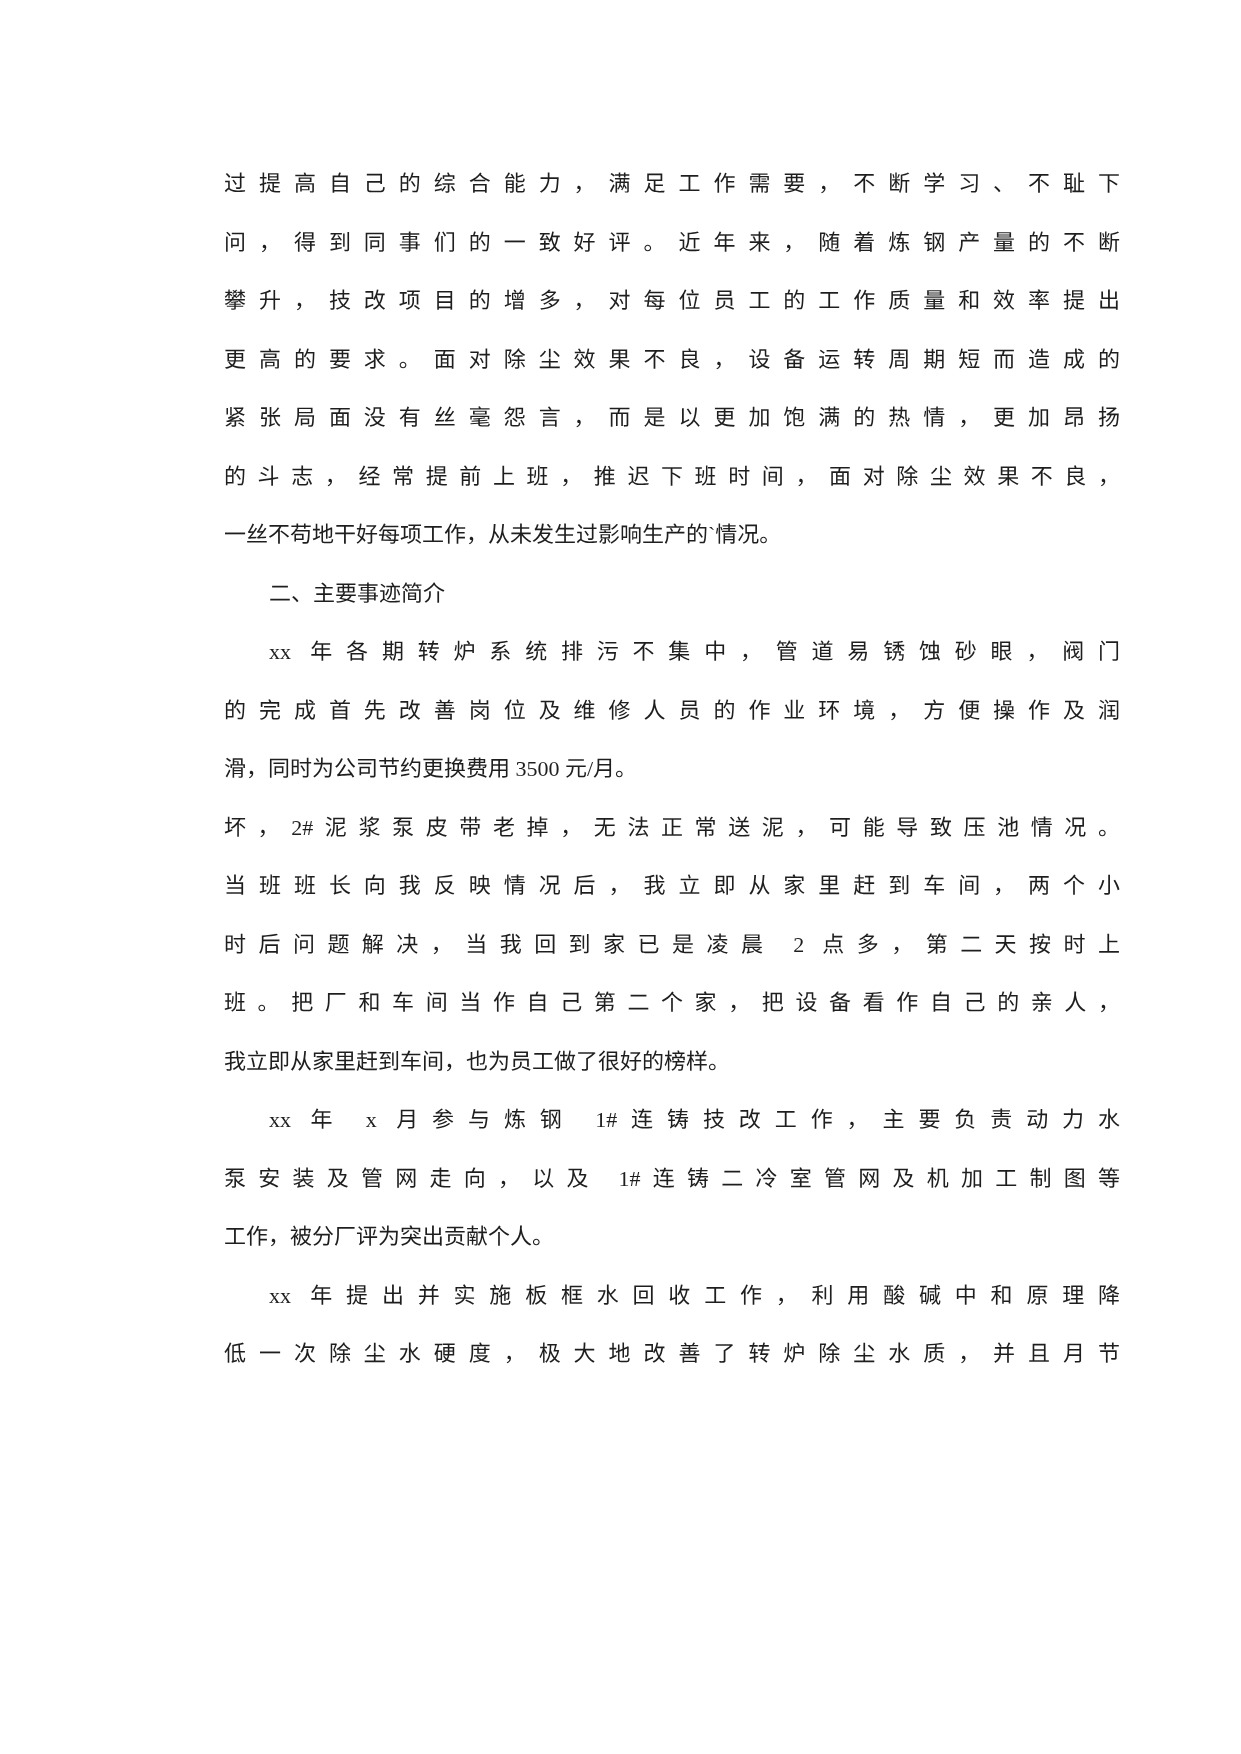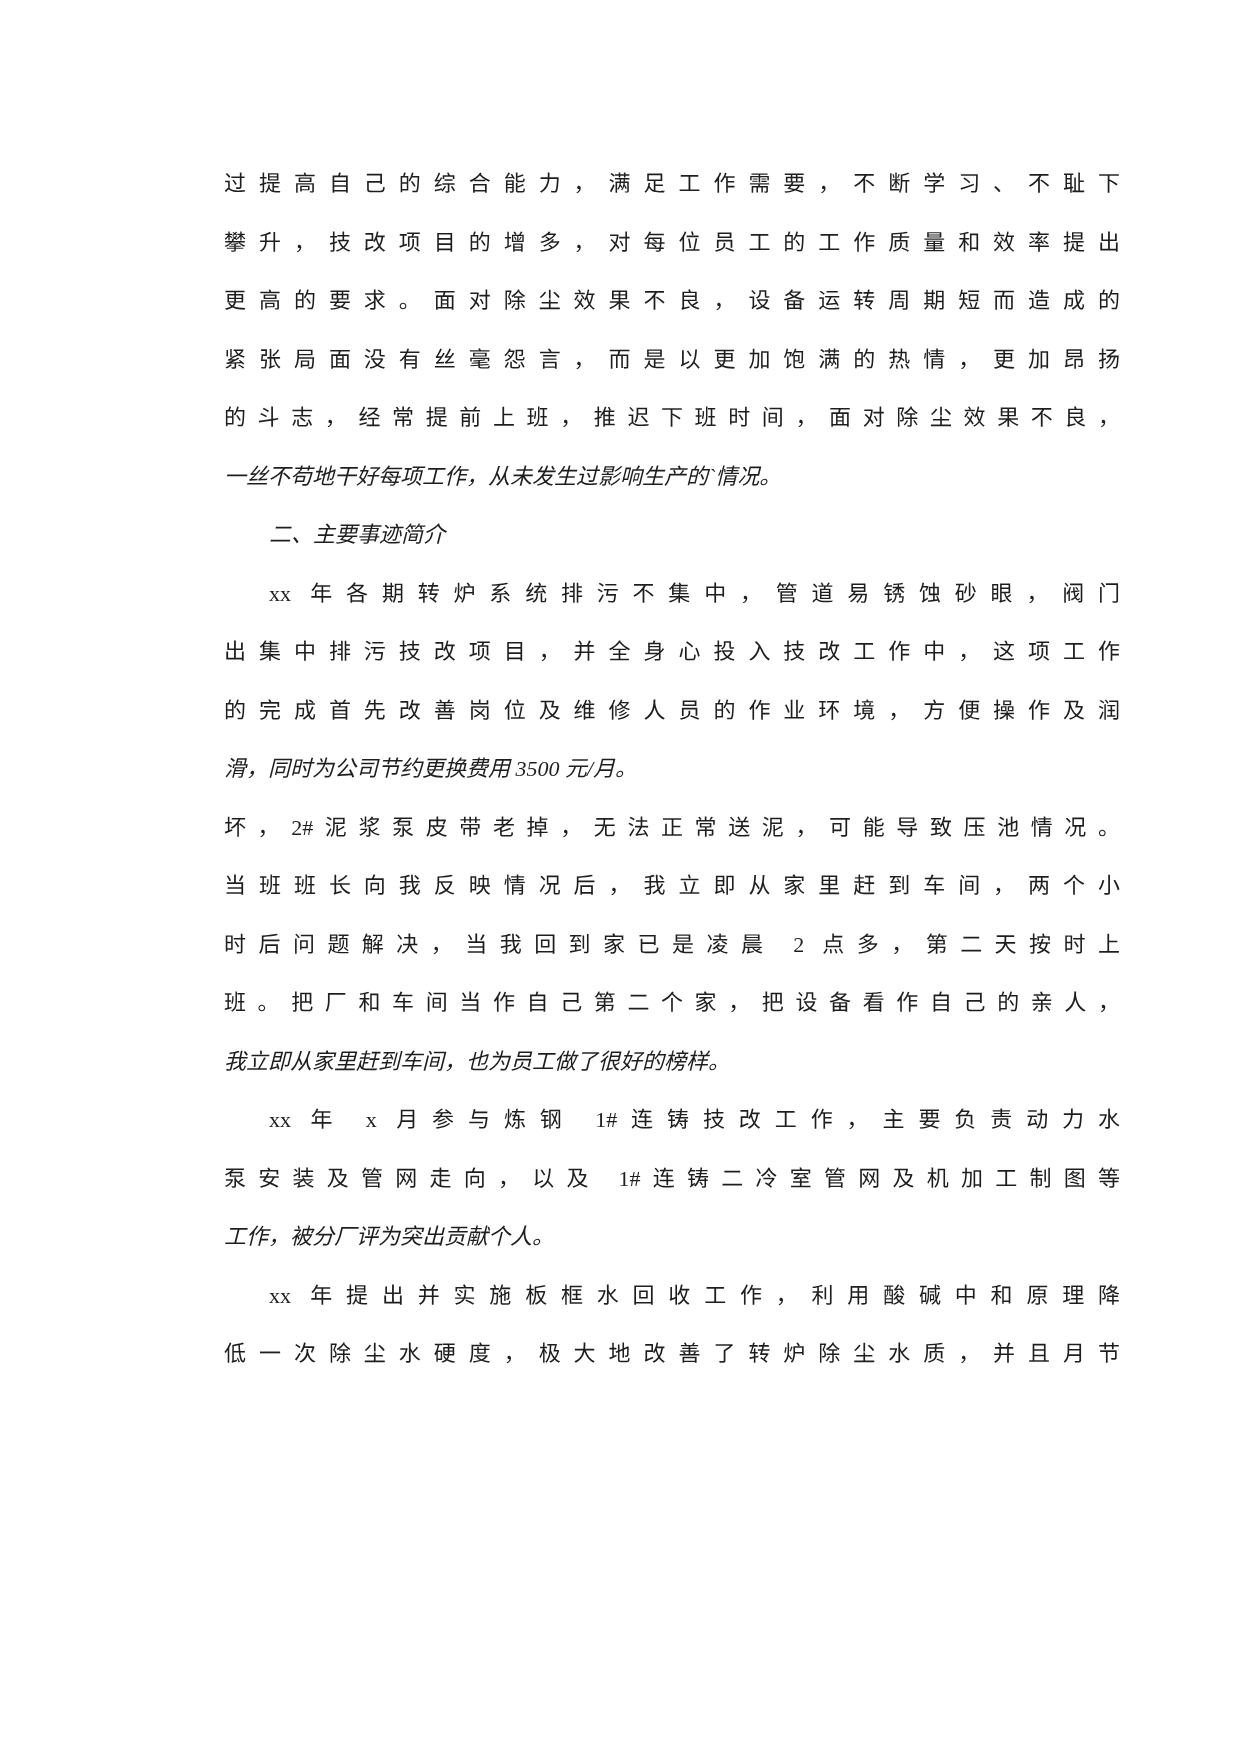--- a/index.html
+++ b/index.html
@@ -29,40 +29,39 @@
     height: 58.5px;
     line-height: 58.5px;
     text-align: justify;
     text-align-last: justify;
     text-justify: inter-character;
     overflow: visible;
   }
   .line.end {
     text-align: left;
     text-align-last: left;
-    font-style: italic;
   }
   .line.indent {
     padding-left: 45px;
   }
 </style>
 </head>
 <body>
 
 <div class="page">
   <div class="content">
     <div class="line">过提高自己的综合能力，满足工作需要，不断学习、不耻下</div>
+    <div class="line">问，得到同事们的一致好评。近年来，随着炼钢产量的不断</div>
     <div class="line">攀升，技改项目的增多，对每位员工的工作质量和效率提出</div>
     <div class="line">更高的要求。面对除尘效果不良，设备运转周期短而造成的</div>
     <div class="line">紧张局面没有丝毫怨言，而是以更加饱满的热情，更加昂扬</div>
     <div class="line">的斗志，经常提前上班，推迟下班时间，面对除尘效果不良，</div>
     <div class="line end">一丝不苟地干好每项工作，从未发生过影响生产的`情况。</div>
     <div class="line end indent">二、主要事迹简介</div>
     <div class="line indent">xx 年各期转炉系统排污不集中，管道易锈蚀砂眼，阀门</div>
-    <div class="line">出集中排污技改项目，并全身心投入技改工作中，这项工作</div>
     <div class="line">的完成首先改善岗位及维修人员的作业环境，方便操作及润</div>
     <div class="line end">滑，同时为公司节约更换费用 3500 元/月。</div>
     <div class="line">坏，2#泥浆泵皮带老掉，无法正常送泥，可能导致压池情况。</div>
     <div class="line">当班班长向我反映情况后，我立即从家里赶到车间，两个小</div>
     <div class="line">时后问题解决，当我回到家已是凌晨 2 点多，第二天按时上</div>
     <div class="line">班。把厂和车间当作自己第二个家，把设备看作自己的亲人，</div>
     <div class="line end">我立即从家里赶到车间，也为员工做了很好的榜样。</div>
     <div class="line indent">xx 年 x 月参与炼钢 1#连铸技改工作，主要负责动力水</div>
     <div class="line">泵安装及管网走向，以及 1#连铸二冷室管网及机加工制图等</div>
     <div class="line end">工作，被分厂评为突出贡献个人。</div>

